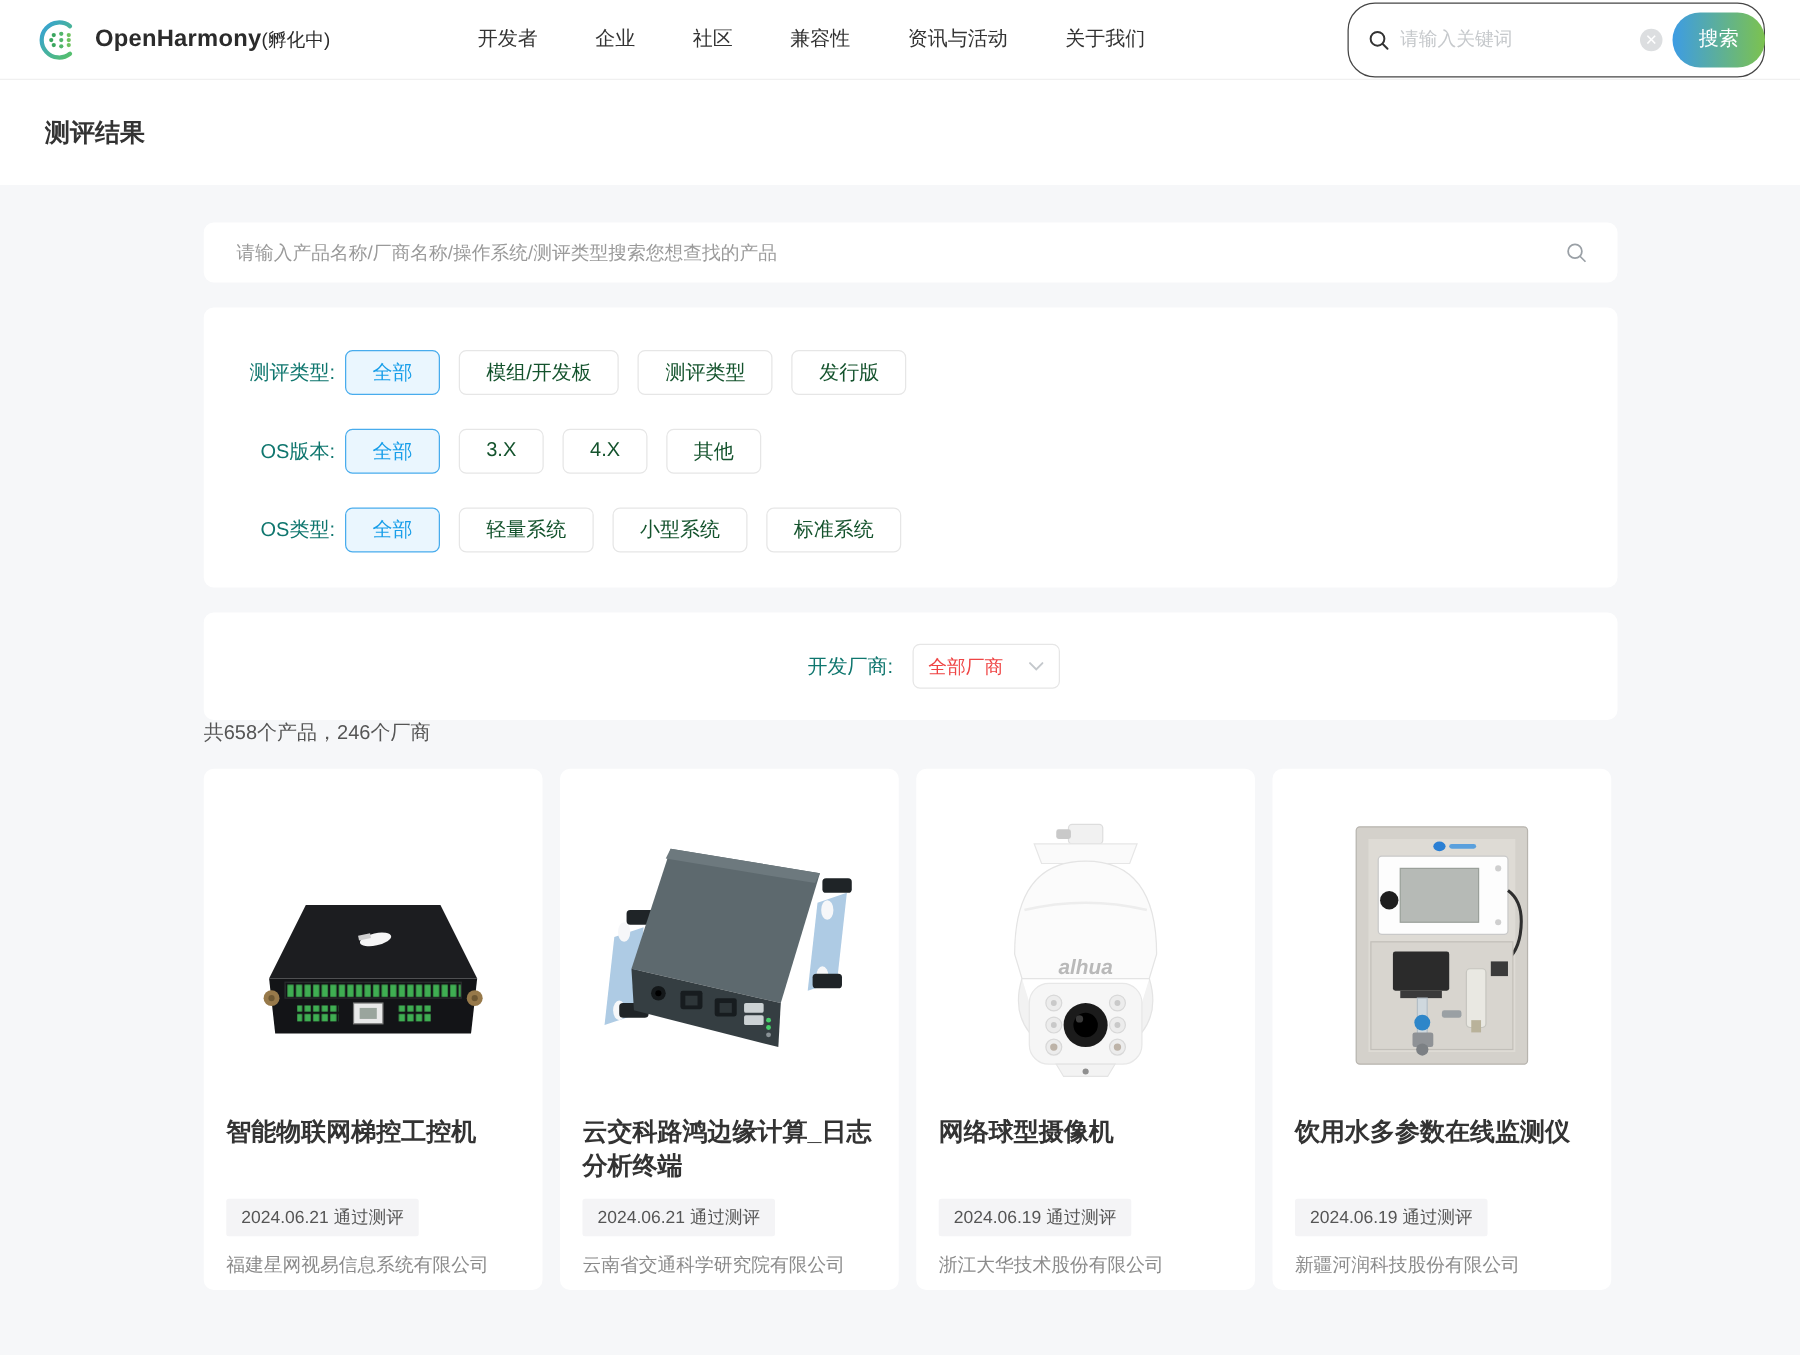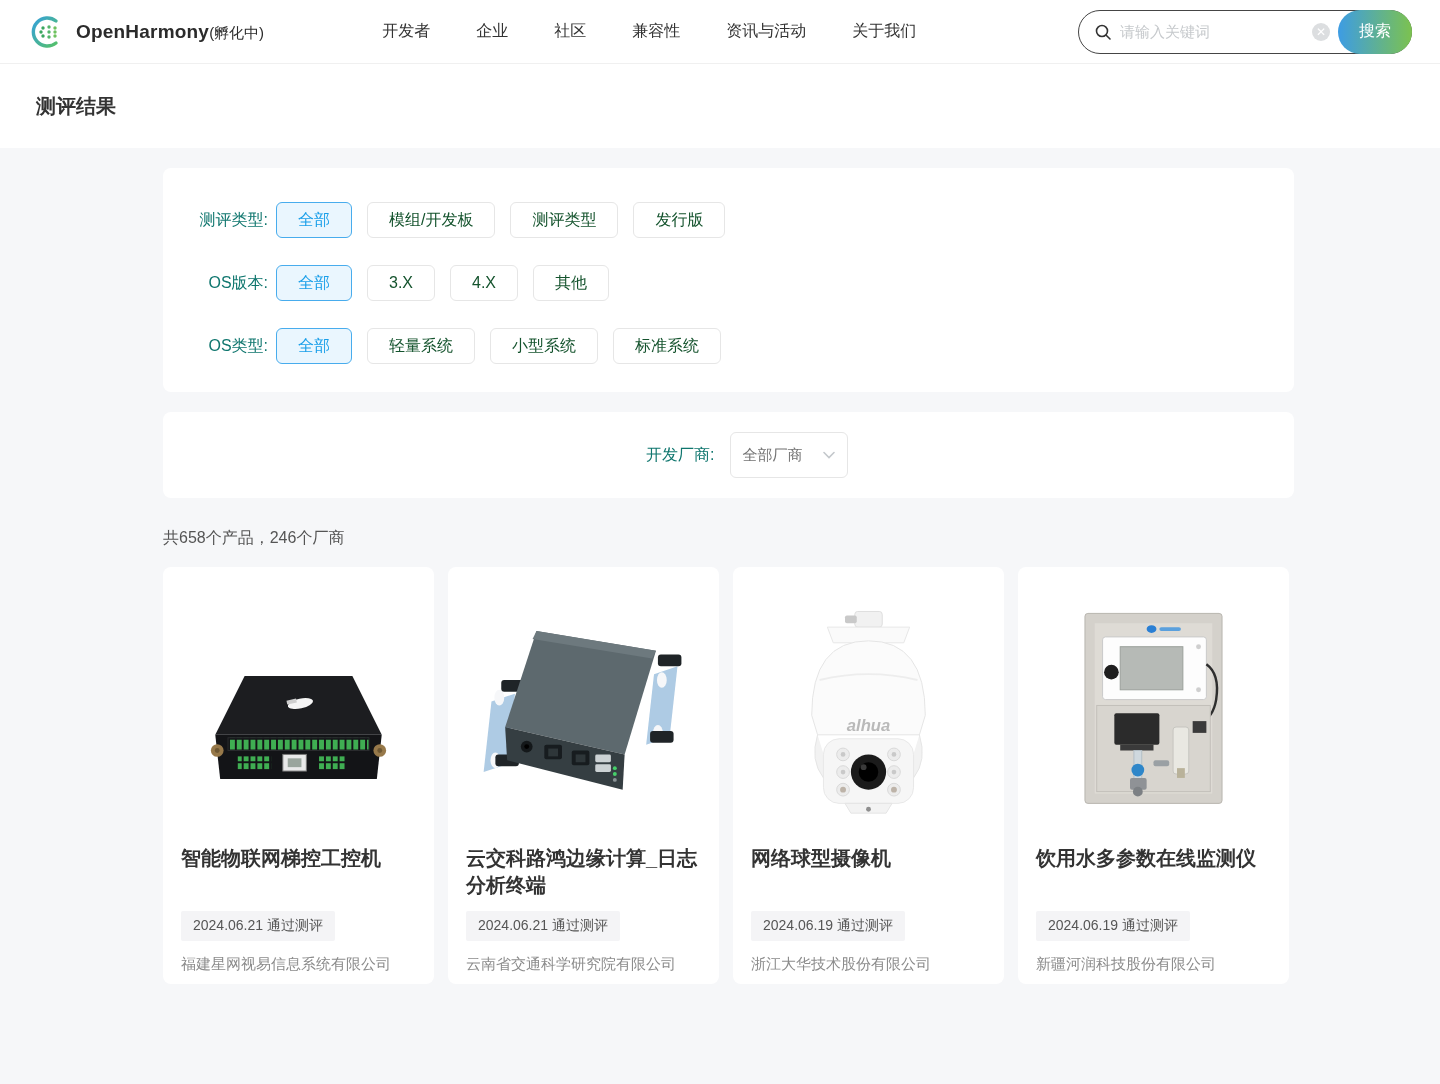--- a/index.html
+++ b/index.html
@@ -12,21 +12,21 @@
   .header {
     height: 64px; background: #fff; border-bottom: 1px solid #f0f0f0;
     display: flex; align-items: center; padding: 12px 28px;
   }
   .logo { display: flex; align-items: center; gap: 10px; cursor: pointer; }
   .logo-text { font-size: 19px; font-weight: 600; color: #2b2b2b; letter-spacing: .2px; }
   .logo-suffix { font-size: 15px; font-weight: 500; color: #2b2b2b; }
   .nav { display: flex; gap: 46px; margin-left: 118px; font-size: 16px; color: #333; }
   .nav-item { cursor: pointer; white-space: nowrap; }
   .header-search {
-    margin-left: auto; width: 334px; height: 44px; background: #fff;
+    margin-left: auto; width: 334px; height: 60px; background: #fff;
     border: 1px solid #454545; border-radius: 22px;
     display: flex; align-items: center; padding-left: 15px;
   }
   .hs-icon { flex-shrink: 0; display: flex; }
   .hs-input { border: none; outline: none; flex: 1; min-width: 0; font-size: 15px; padding: 0 8px; color: #333; font-family: inherit; }
   .hs-input::placeholder { color: #c6c9cc; }
   .hs-clear {
     width: 18px; height: 18px; border-radius: 50%; background: #dcdee0; color: #fff;
     font-size: 12px; line-height: 18px; text-align: center; flex-shrink: 0; cursor: pointer; margin-right: 8px;
   }
@@ -53,25 +53,25 @@
   .filter-label { width: 105px; text-align: right; font-size: 16px; color: #0f766e; flex-shrink: 0; }
   .chips { display: flex; gap: 15px; margin-left: 8px; }
   .chip {
     height: 36px; padding: 0 21px; display: flex; align-items: center;
     border: 1px solid #e6e6e6; border-radius: 6px; background: #fff;
     font-size: 16px; color: #14532d; cursor: pointer; white-space: nowrap;
   }
   .chip.selected { background: #eaf6fe; border-color: #48aced; color: #189ee9; }
   .vendor-panel { margin-top: 20px; height: 86px; background: #fff; border-radius: 8px; display: flex; align-items: center; justify-content: center; }
   .vendor-select {
-    margin-left: 15px; width: 118px; height: 46px; border: 1px solid #e6e6e6; border-radius: 6px;
+    margin-left: 15px; width: 118px; height: 36px; border: 1px solid #e6e6e6; border-radius: 6px;
     display: flex; align-items: center; justify-content: space-between; padding: 0 12px;
-    color: #737373; font-size: 15px; cursor: pointer; background: #fff;
-  }
-  .results-summary { margin-top: 30px; font-size: 16px; color: #555; }
+    color: #ef4444; font-size: 15px; cursor: pointer; background: #fff;
+  }
+  .results-summary { font-size: 16px; color: #555; }
   
   .cards { display: grid; grid-template-columns: repeat(4, 271px); gap: 14px; margin-top: 18px; }
   .card { background: #fff; border-radius: 8px; height: 417px; cursor: pointer; overflow: hidden; }
   .card-image { height: 272px; display: flex; align-items: center; justify-content: center; }
   .card-body { padding: 0 18px; }
   .card-title { font-size: 20px; font-weight: 700; color: #333; line-height: 27px; min-height: 54px; margin-top: 6px; }
   .card-badge { display: inline-block; background: #f4f4f6; color: #555; font-size: 14px; padding: 6px 12px; border-radius: 2px; margin-top: 12px; }
   .card-vendor { font-size: 15px; color: #8b8b8b; margin-top: 14px; white-space: nowrap; }
 </style>
 </head>
@@ -123,20 +123,29 @@
     <button class="hs-button">搜索</button>
   </div>
 </div>
 
 <div class="breadcrumb-bar">
   <span class="breadcrumb-title">测评结果</span>
 </div>
 
 <div class="main">
 
+  <div class="search-panel">
+    <input class="sp-input" placeholder="请输入产品名称/厂商名称/操作系统/测评类型搜索您想查找的产品" style="">
+    <span class="sp-icon">
+      <svg width="18" height="18" viewBox="0 0 18 18">
+          <circle cx="8" cy="8" r="5.5" fill="none" stroke="#9aa0a6" stroke-width="1.4"></circle>
+          <line x1="12.2" y1="12.2" x2="16" y2="16" stroke="#9aa0a6" stroke-width="1.4" stroke-linecap="round"></line>
+        </svg>
+    </span>
+  </div>
 
   <div class="filter-panel">
     <div class="filter-row">
       <span class="filter-label">测评类型:</span>
       <div class="chips">
         <span class="chip selected">全部</span>
         <span class="chip">模组/开发板</span>
         <span class="chip">测评类型</span>
         <span class="chip">发行版</span>
       </div>

